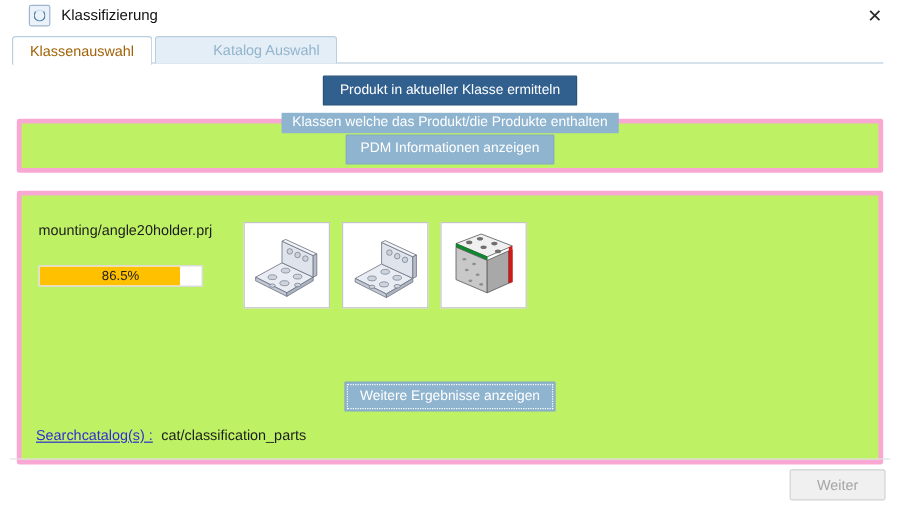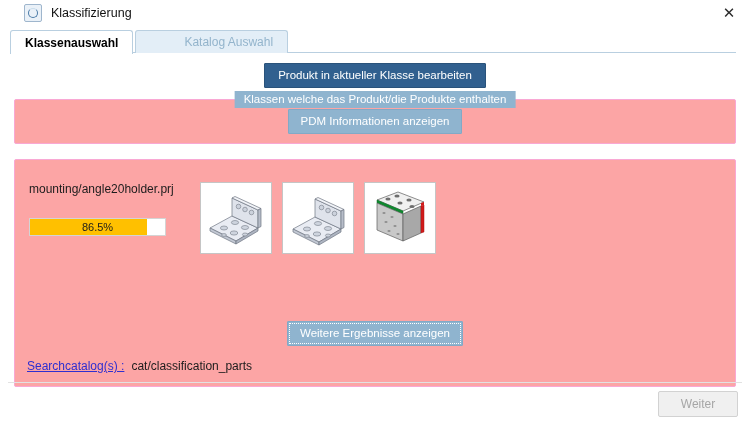--- a/index.html
+++ b/index.html
@@ -95,22 +95,22 @@
     border: 1px solid #b9cfe0;
     border-bottom: none;
     border-radius: 3px 3px 0 0;
     position: relative;
     z-index: 2;
     cursor: pointer;
     white-space: nowrap;
   }
   .tab.active {
     background: #ffffff;
-    color: #000000;
-    font-weight: bold;
+    color: #a16207;
+    font-weight: normal;
     margin-bottom: -1px;
     height: 24px;
     justify-content: flex-end;
   }
   .tab.inactive {
     background: #e3eef7;
     color: #93b4cc;
     margin-left: 2px;
     padding-left: 48px;
   }
@@ -153,23 +153,23 @@
     white-space: nowrap;
   }
   .btn-steel.focused {
     outline: 1px dotted #ffffff;
     outline-offset: -3px;
   }
 
   
   .groupbox {
     position: relative;
-    border: 1px solid #f9a8d4;
+    border: 4px solid #f9a8d4;
     border-radius: 2px;
-    background: #fca5a5;
+    background: #bef264;
     box-sizing: border-box;
   }
   .groupbox > .gb-title {
     position: absolute;
     top: -9px;
     left: 50%;
     transform: translateX(-50%);
     background: #8fb4cf;
     color: #ffffff;
     font-size: 11.5px;
@@ -323,21 +323,21 @@
     <span>Klassenauswahl</span>
   </div>
   <div class="tab inactive">
     <span>Katalog Auswahl</span>
   </div>
 </div>
 
 <div class="content">
 
   <div class="center-row">
-    <span class="btn-primary">Produkt in aktueller Klasse bearbeiten</span>
+    <span class="btn-primary">Produkt in aktueller Klasse ermitteln</span>
   </div>
 
   <div class="groupbox" id="gb-classes">
     <span class="gb-title">Klassen welche das Produkt/die Produkte enthalten</span>
     <span class="btn-steel">PDM Informationen anzeigen</span>
   </div>
 
   <div class="groupbox" id="gb-suggestions">
 
     <div class="suggest-row">

